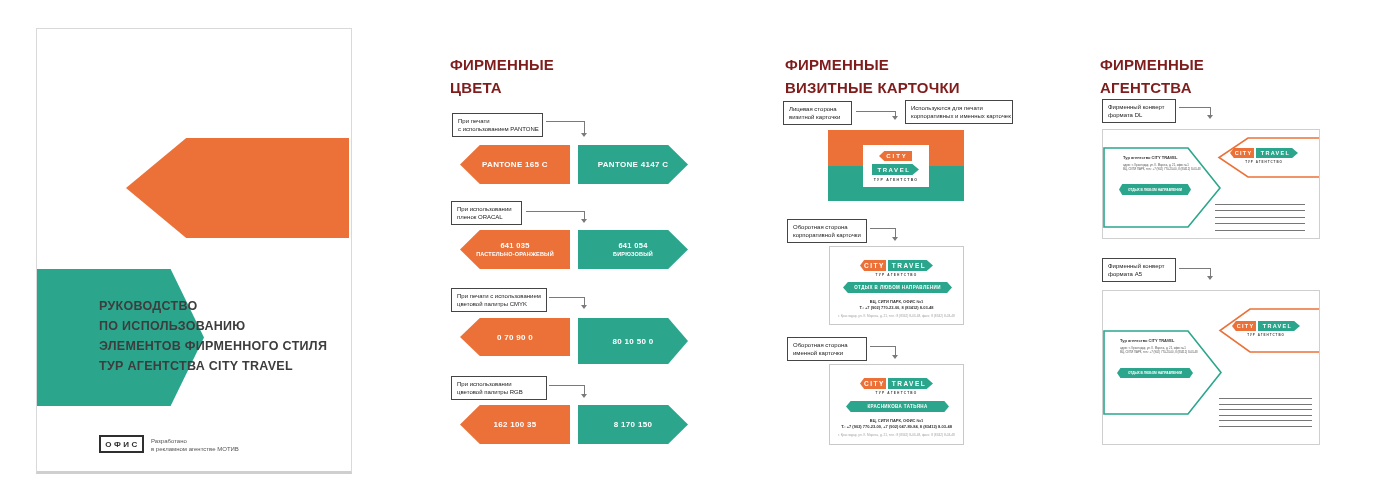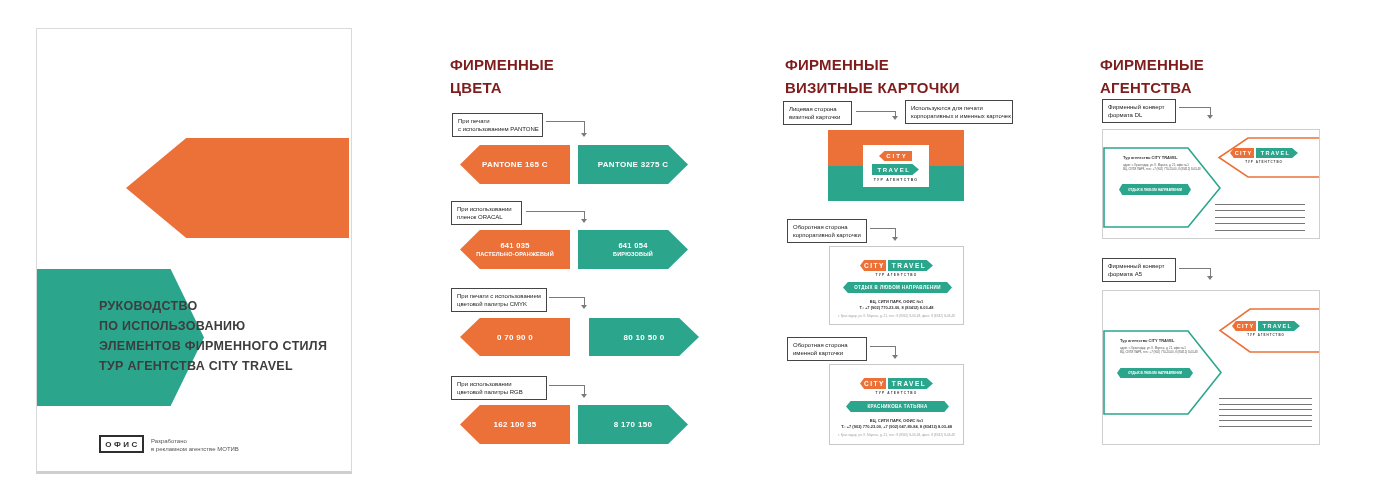--- a/index.html
+++ b/index.html
@@ -89,21 +89,21 @@
     <div>При печати</div>
     <div>с использованием PANTONE</div>
   </div>
   <div class="conn-h" style="left:546px;top:121px;width:38px;"></div>
   <div class="conn-v" style="left:584px;top:121px;height:13px;"></div>
   <div class="conn-a" style="left:581px;top:133px;"></div>
   <div class="swatch sw-l" style="left:460px;top:145px;">
     <div class="sw-1">PANTONE 165 C</div>
   </div>
   <div class="swatch sw-r" style="left:578px;top:145px;">
-    <div class="sw-1">PANTONE 3275 C</div>
+    <div class="sw-1">PANTONE 4147 C</div>
   </div>
 
   <div class="label-box" style="left:451px;top:201px;width:71px;">
     <div>При использовании</div>
     <div>пленок ORACAL</div>
   </div>
   <div class="conn-h" style="left:526px;top:211px;width:58px;"></div>
   <div class="conn-v" style="left:584px;top:211px;height:9px;"></div>
   <div class="conn-a" style="left:581px;top:219px;"></div>
   <div class="swatch sw-l" style="left:460px;top:230px;">
@@ -118,21 +118,21 @@
   <div class="label-box" style="left:451px;top:288px;width:96px;">
     <div>При печати с использованием</div>
     <div>цветовой палитры CMYK</div>
   </div>
   <div class="conn-h" style="left:549px;top:297px;width:35px;"></div>
   <div class="conn-v" style="left:584px;top:297px;height:9px;"></div>
   <div class="conn-a" style="left:581px;top:305px;"></div>
   <div class="swatch sw-l" style="left:460px;top:318px;height:38px;">
     <div class="sw-1">0 70 90 0</div>
   </div>
-  <div class="swatch sw-r" style="left:578px;top:318px;height:38px;margin-left:11px;">
+  <div class="swatch sw-r" style="left:578px;top:318px;height:46px;">
     <div class="sw-1">80 10 50 0</div>
   </div>
 
   <div class="label-box" style="left:451px;top:376px;width:96px;">
     <div>При использовании</div>
     <div>цветовой палитры RGB</div>
   </div>
   <div class="conn-h" style="left:549px;top:385px;width:35px;"></div>
   <div class="conn-v" style="left:584px;top:385px;height:10px;"></div>
   <div class="conn-a" style="left:581px;top:394px;"></div>

